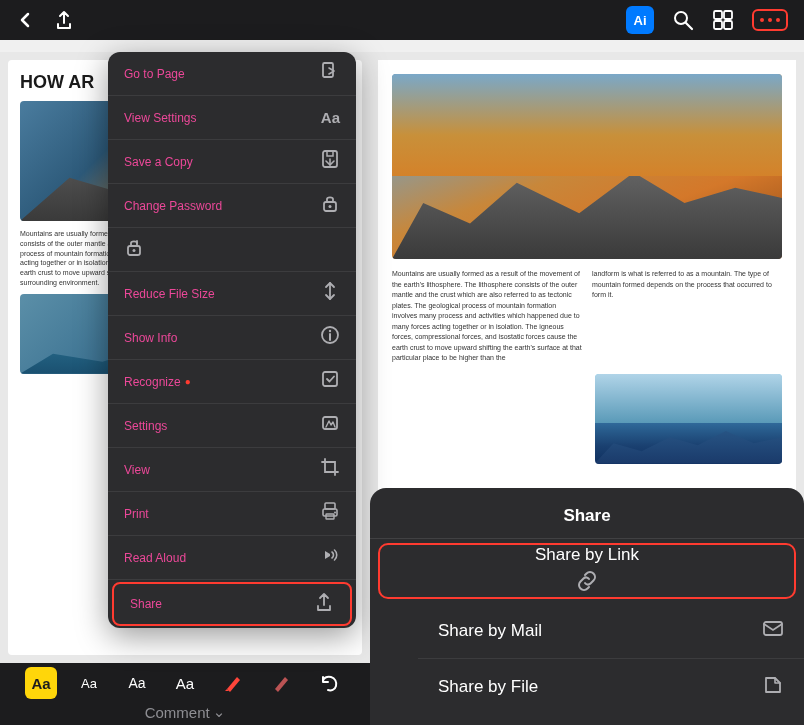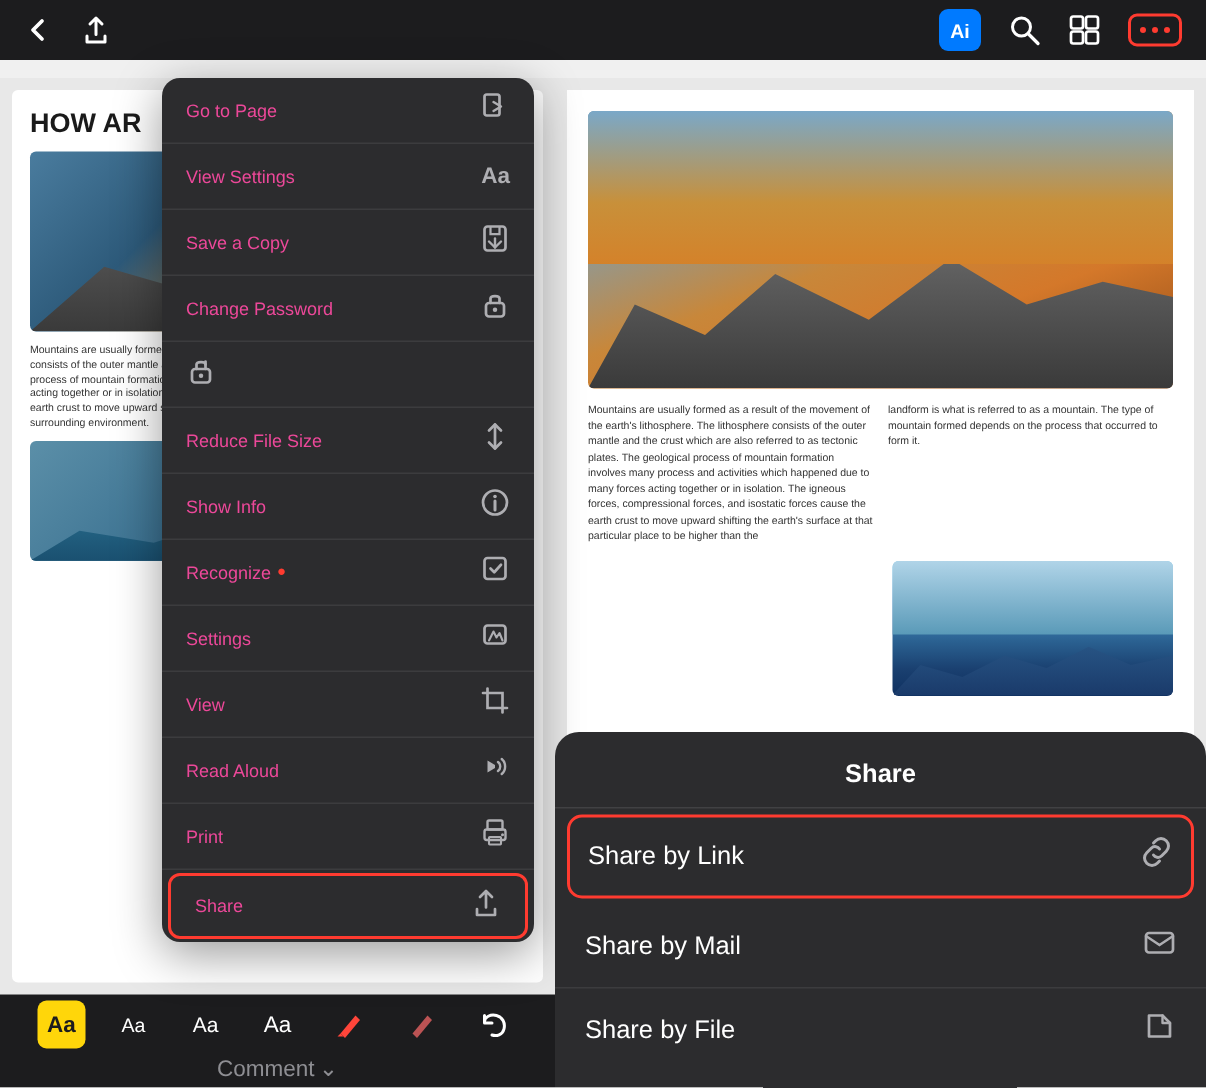--- a/index.html
+++ b/index.html
@@ -252,27 +252,29 @@
       border-bottom: 1px solid rgba(255,255,255,0.1);
     }
     .share-item {
       display: flex;
       align-items: center;
       justify-content: space-between;
       padding: 0 20px;
       height: 56px;
       border-bottom: 1px solid rgba(255,255,255,0.08);
       cursor: pointer;
+      margin-left: 48px;
     }
     .share-item:last-child { border-bottom: none; justify-content: space-between; }
     .share-item.highlighted-share {
       border: 2px solid #ff3b30;
       border-radius: 10px;
       margin: 4px 8px;
       padding: 0 12px;
+      flex-direction: column;
     }
     .share-item-label {
       color: #fff;
       font-size: 17px;
     }
     .share-item-icon {
       color: #aeaeb2;
       font-size: 20px;
     }
   </style>
@@ -489,38 +491,38 @@
     <span class="menu-item-label">View</span>
     <span class="menu-item-icon">
       <svg width="20" height="20" viewBox="0 0 20 20" fill="none">
         <path d="M5 2 L5 15 L18 15" stroke="#aeaeb2" stroke-width="1.8" stroke-linecap="round"></path>
         <path d="M2 5 L15 5 L15 18" stroke="#aeaeb2" stroke-width="1.8" stroke-linecap="round"></path>
       </svg>
     </span>
   </div>
 
   <div class="menu-item">
-    <span class="menu-item-label">Read Aloud</span>
-    <span class="menu-item-icon">
-      <svg width="20" height="20" viewBox="0 0 20 20" fill="none">
-        <polygon points="5,6 5,14 10,11 10,9" fill="#aeaeb2"></polygon>
-        <path d="M12 7 C14 8.5 14 11.5 12 13" stroke="#aeaeb2" stroke-width="1.6" stroke-linecap="round" fill="none"></path>
-        <path d="M14.5 5 C17.5 7.5 17.5 12.5 14.5 15" stroke="#aeaeb2" stroke-width="1.6" stroke-linecap="round" fill="none"></path>
-      </svg>
-    </span>
-  </div>
-
-  <div class="menu-item">
     <span class="menu-item-label">Print</span>
     <span class="menu-item-icon">
       <svg width="20" height="20" viewBox="0 0 20 20" fill="none">
         <rect x="5" y="2" width="10" height="6" rx="1" stroke="#aeaeb2" stroke-width="1.6"></rect>
         <rect x="3" y="8" width="14" height="7" rx="1.5" stroke="#aeaeb2" stroke-width="1.6"></rect>
         <rect x="6" y="13" width="8" height="5" rx="0.5" stroke="#aeaeb2" stroke-width="1.4"></rect>
         <circle cx="15" cy="11.5" r="1" fill="#aeaeb2"></circle>
+      </svg>
+    </span>
+  </div>
+
+  <div class="menu-item">
+    <span class="menu-item-label">Read Aloud</span>
+    <span class="menu-item-icon">
+      <svg width="20" height="20" viewBox="0 0 20 20" fill="none">
+        <polygon points="5,6 5,14 10,11 10,9" fill="#aeaeb2"></polygon>
+        <path d="M12 7 C14 8.5 14 11.5 12 13" stroke="#aeaeb2" stroke-width="1.6" stroke-linecap="round" fill="none"></path>
+        <path d="M14.5 5 C17.5 7.5 17.5 12.5 14.5 15" stroke="#aeaeb2" stroke-width="1.6" stroke-linecap="round" fill="none"></path>
       </svg>
     </span>
   </div>
 
   <div class="menu-item highlighted">
     <span class="menu-item-label">Share</span>
     <span class="menu-item-icon">
       <svg width="20" height="20" viewBox="0 0 20 20" fill="none">
         <path d="M10 2 L10 13 M6 6 L10 2 L14 6 M4 14 L4 18 L16 18 L16 14" stroke="#aeaeb2" stroke-width="1.8" stroke-linecap="round" stroke-linejoin="round"></path>
       </svg>

